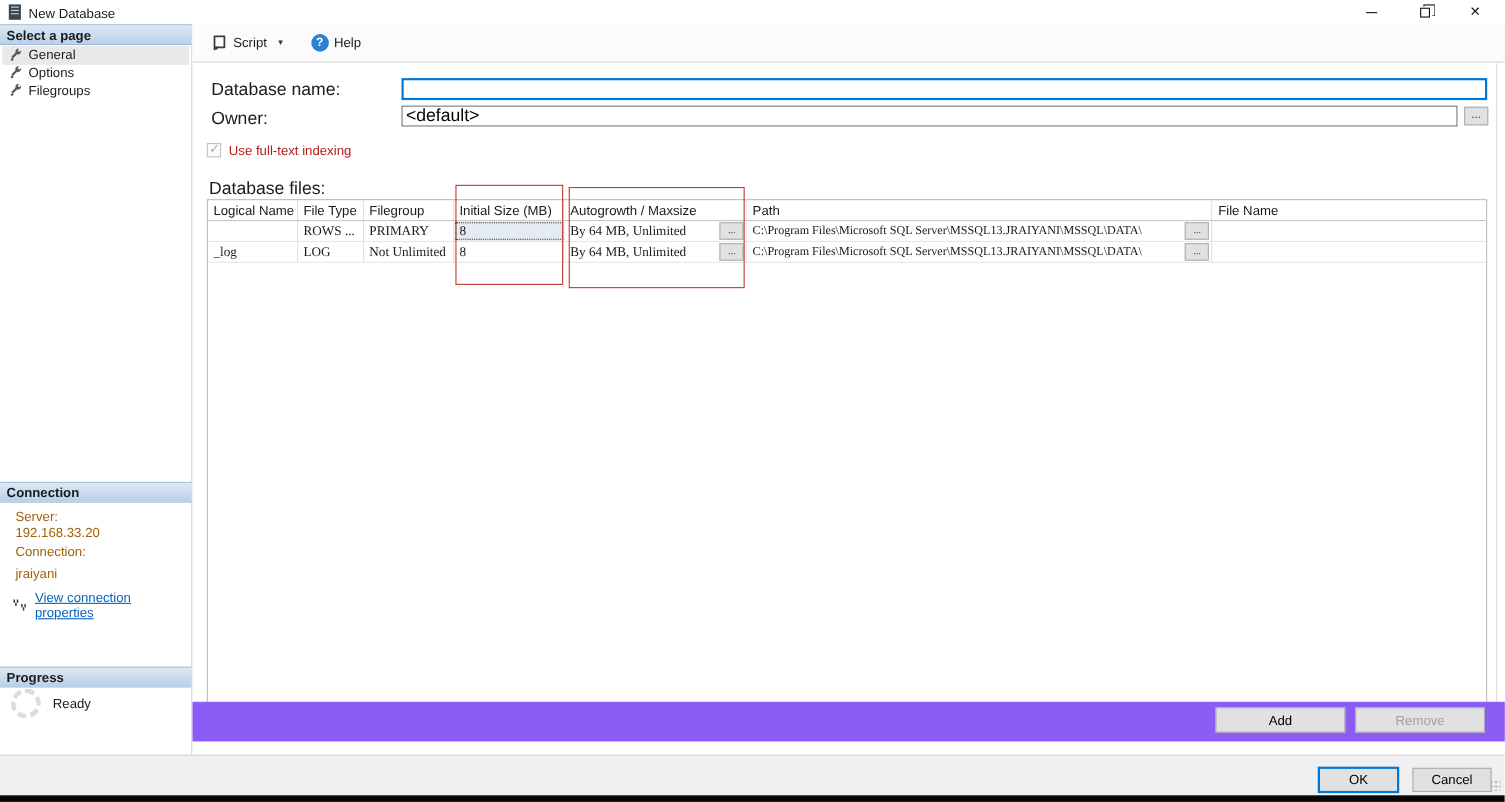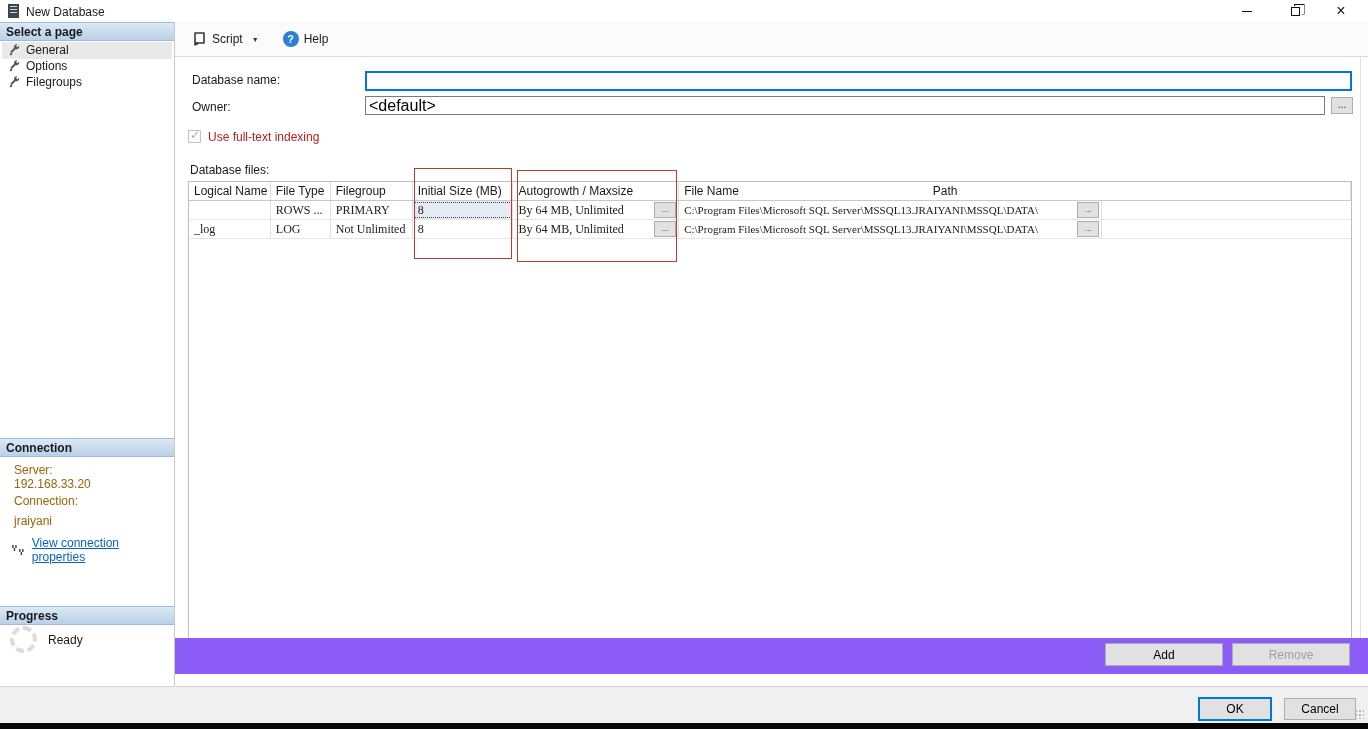--- a/index.html
+++ b/index.html
@@ -32,21 +32,21 @@
 
   
   .content { position:absolute; left:175px; top:22px; width:1193px; height:664px; background:#fff; }
   .toolbar { position:absolute; left:0; top:0; width:1193px; height:35px; background:#fbfbfb; border-bottom:1px solid #d9d9d9; display:flex; align-items:center; }
   .tb-script { display:flex; align-items:center; gap:5px; margin-left:12px; padding:2px 4px; }
   .caret { font-size:7px; color:#333; margin-left:4px; }
   .tb-help { display:flex; align-items:center; gap:5px; margin-left:16px; padding:2px 4px; }
   .help-circle { width:16px; height:16px; border-radius:50%; background:#2b7fd4; color:#fff; font-weight:bold; font-size:11px; display:flex; align-items:center; justify-content:center; }
   .right-gutter { position:absolute; left:1185px; top:35px; width:1px; height:593px; background:#e0e0e0; }
 
-  .lbl { position:absolute; font-size:12px; }
+  .lbl { position:absolute; font-size:16px; }
   .name-input { position:absolute; left:190px; top:49px; width:987px; height:20px; border:2px solid #0078d7; background:#fff; font-size:12px; padding:0 3px; outline:none; font-family:"Liberation Sans",sans-serif; }
   .owner-input { position:absolute; left:190px; top:74px; width:960px; height:19px; border:1px solid #7a7a7a; background:#fff; font-size:16px; padding:0 3px; outline:none; font-family:"Liberation Sans",sans-serif; }
   .browse-btn { position:absolute; width:22px; height:17px; background:#e1e1e1; border:1px solid #adadad; font-size:10px; text-align:center; line-height:14px; color:#1a1a5e; }
   .owner-browse { left:1156px; top:75px; }
   .checkbox { position:absolute; left:13px; top:108px; width:13px; height:13px; border:1px solid #c3c3c3; background:#fcfcfc; }
   .checkbox .check { position:absolute; left:1px; top:-3px; color:#b0b0b0; font-size:12px; }
   .cb-label { position:absolute; left:33px; top:108px; color:#b91c1c; }
 
   
   .grid { position:absolute; left:13px; top:159px; width:1164px; height:462px; border:1px solid #bdbdbd; background:#fff; }
@@ -170,22 +170,22 @@
 
     <div class="lbl" style="left:15px; top:141px;">Database files:</div>
 
     <div class="grid">
       <div class="g-head">
         <div class="gc c0">Logical Name</div>
         <div class="gc c1">File Type</div>
         <div class="gc c2">Filegroup</div>
         <div class="gc c3">Initial Size (MB)</div>
         <div class="gc c4">Autogrowth / Maxsize</div>
+        <div class="gc c5">Path</div>
         <div class="gc c6">File Name</div>
-        <div class="gc c5">Path</div>
       </div>
 
       <div class="g-row r0">
         <div class="gc c0"></div>
         <div class="gc c1">ROWS ...</div>
         <div class="gc c2">PRIMARY</div>
         <div class="gc c3 cell-selected">8</div>
         <div class="gc c4">
           <span>By 64 MB, Unlimited</span>
           <div class="cell-btn">...</div>

